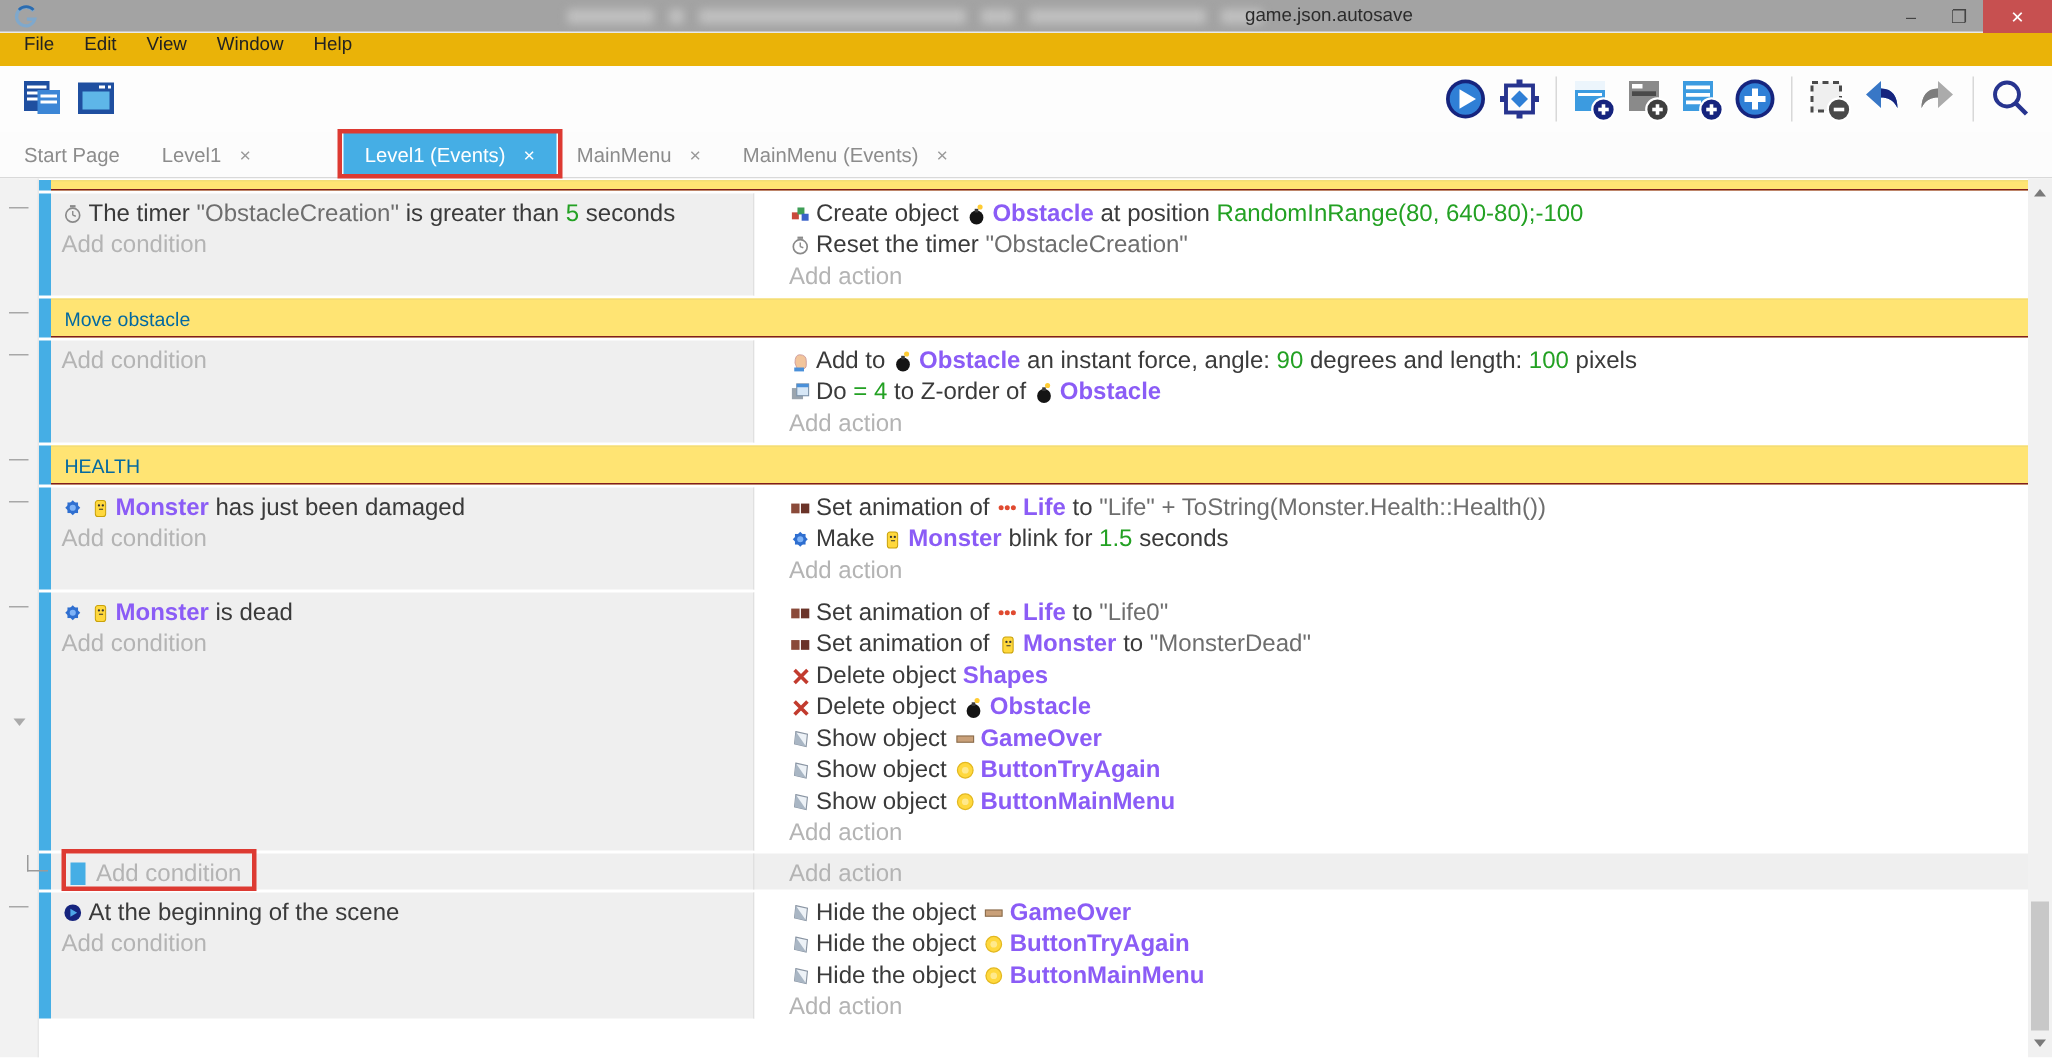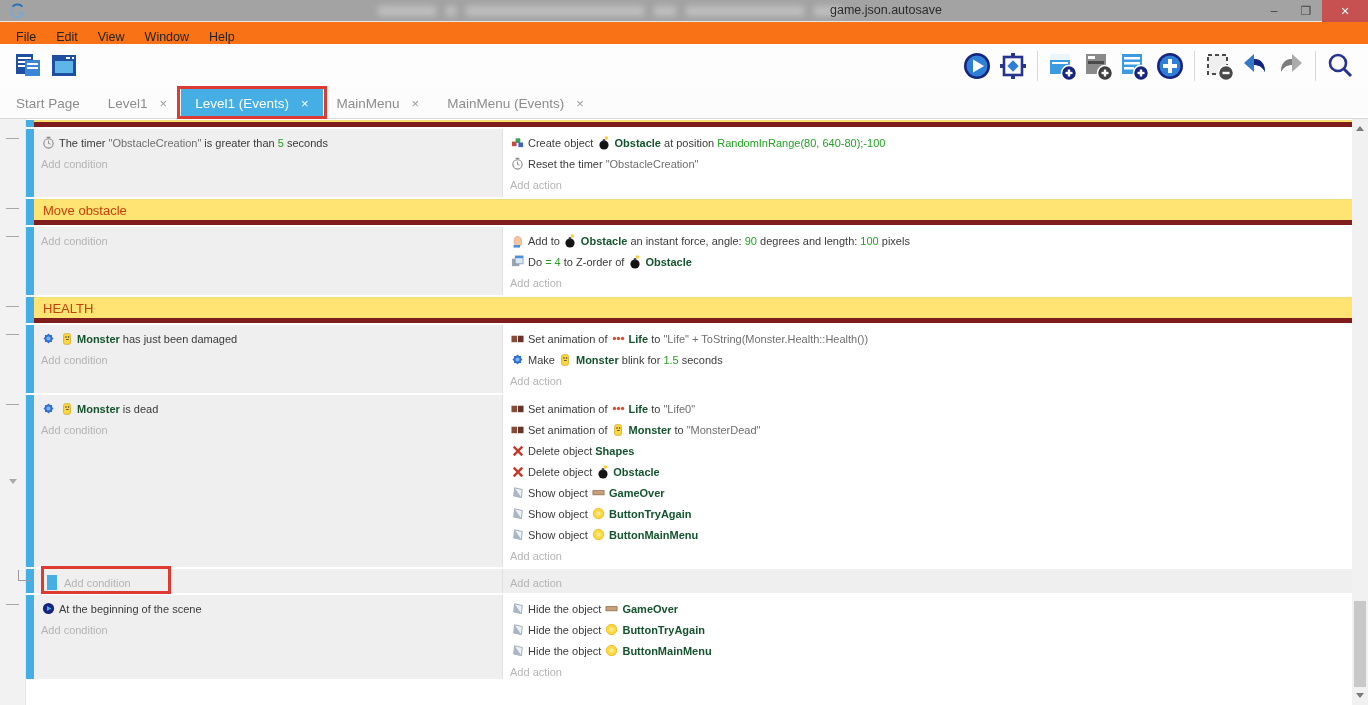--- a/index.html
+++ b/index.html
@@ -10,52 +10,52 @@
   .titlebar { height:22px; background:#a3a3a3; display:flex; align-items:center; border-bottom:1px solid #e9e9e9; position:relative; }
   .applogo { width:18px; height:16px; margin:0 6px 0 8px; }
   .blurwrap { position:absolute; left:378px; top:6px; display:flex; align-items:center; gap:10px; }
   .blurblob { height:10px; background:#bfbfbf; border-radius:2px; filter:blur(3px); }
   .titletext { position:absolute; left:830px; top:3px; font-size:12.5px; color:#2b2b2b; }
   .wincontrols { position:absolute; right:0; top:0; height:22px; display:flex; }
   .winbtn { width:32px; height:22px; display:flex; align-items:center; justify-content:center; font-size:12px; color:#444; }
   .winbtn.close { width:46px; background:#C75050; color:#fff; font-size:11px; }
 
   
-  .menubar { height:22px; display:flex; align-items:flex-end; padding-left:6px; background:#f97316; }
+  .menubar { height:22px; display:flex; align-items:flex-start; padding-left:6px; background:#eab308; }
   .menuitem { padding:0 10px; font-size:12.5px; color:#222; }
 
   
   .toolbar { height:44px; display:flex; align-items:center; padding:0 10px; background:#fdfdfd; }
   .tbtn { width:36px; height:36px; display:flex; align-items:center; justify-content:center; }
   .tsep { width:1px; height:30px; background:#d8d8d8; margin:0 6px; }
   .tspacer { flex:1; }
 
   
   .tabbar { height:31px; display:flex; align-items:stretch; background:#fcfcfc; border-bottom:1px solid #d9d9d9; padding-left:2px; }
   .tab { display:flex; align-items:center; padding:0 14px; font-size:13.5px; color:#8c8c8c; gap:12px; }
   .tab .x { font-size:13px; color:#9a9a9a; }
-  .tabactivewrap { position:relative; display:flex; }
+  .tabactivewrap { position:relative; display:flex;margin-left:48px; }
   .tab.active { background:#45AEE5; color:#fff; }
   .tab.active .x { color:#fff; }
   .redbox { position:absolute; inset:-2px -4px -1px -4px; border:3px solid #DD3A32; pointer-events:none; z-index:5; }
 
   
   .sheet { position:relative; height:586px; background:#fff; padding:1px 16px 0 26px; }
   .gutter { position:absolute; left:0; top:0; bottom:0; width:26px; background:#f2f2f2; border-right:1px solid #e7e7e7; }
 
   .blk { display:flex; margin-bottom:2px; position:relative; }
   .blk.tick::before { content:""; position:absolute; left:-20px; top:9px; width:13px; border-top:1px solid #a8a8a8; }
   .bar { width:8px; background:#45AEE5; flex:none; }
   .cond { width:469px; background:#efefef; flex:none; border-right:1px solid #e0e0e0; padding-top:3px; }
-  .act { flex:1; background:#fff; padding-top:3px; }
-  .cmt { flex:1; background:#FFE473; display:flex; align-items:center; padding-left:9px; font-size:13px; color:#c2410c; border-top:1px solid #f3dd76; border-bottom:5px solid #7f1d1d; }
-
-  .r { display:flex; align-items:center; height:21px; padding:0 7px; font-size:11px; white-space:pre; }
+  .act { flex:1; background:#fff; padding-top:3px;padding-left:16px; }
+  .cmt { flex:1; background:#FFE473; display:flex; align-items:center; padding-left:9px; font-size:13px; color:#0369a1; border-top:1px solid #f3dd76; border-bottom:1px solid #7f1d1d; }
+
+  .r { display:flex; align-items:center; height:21px; padding:0 7px; font-size:16px; white-space:pre; }
   .t { color:#3a3a3a; } .s { color:#6e6e6e; } .n { color:#23A123; }
-  .o { color:#14532d; font-weight:bold; }
+  .o { color:#8b5cf6; font-weight:bold; }
   .ph { color:#b4b4b4; }
   .ic { display:inline-flex; width:15px; height:15px; margin-right:3px; flex:none; align-items:center; justify-content:center; }
 
   .h68 { height:68px; } .h26 { height:26px; } .h172 { height:172px; } .h84 { height:84px; } .h24 { height:24px; } .h7 { height:7px; }
 
   .dropsq { width:10px; height:15px; background:#45AEE5; margin:0 7px 0 13px; flex:none; }
   .lconn { position:absolute; left:-16px; top:1px; width:14px; height:11px; border-left:1px solid #9a9a9a; border-bottom:1px solid #9a9a9a; }
   .redbox2 { position:absolute; left:7px; top:-3px; width:130px; height:28px; border:3px solid #DD3A32; pointer-events:none; z-index:5; }
   .foldmark { position:absolute; left:-17px; top:84px; width:0; height:0; border-left:4px solid transparent; border-right:4px solid transparent; border-top:5px solid #aaa; }
 

